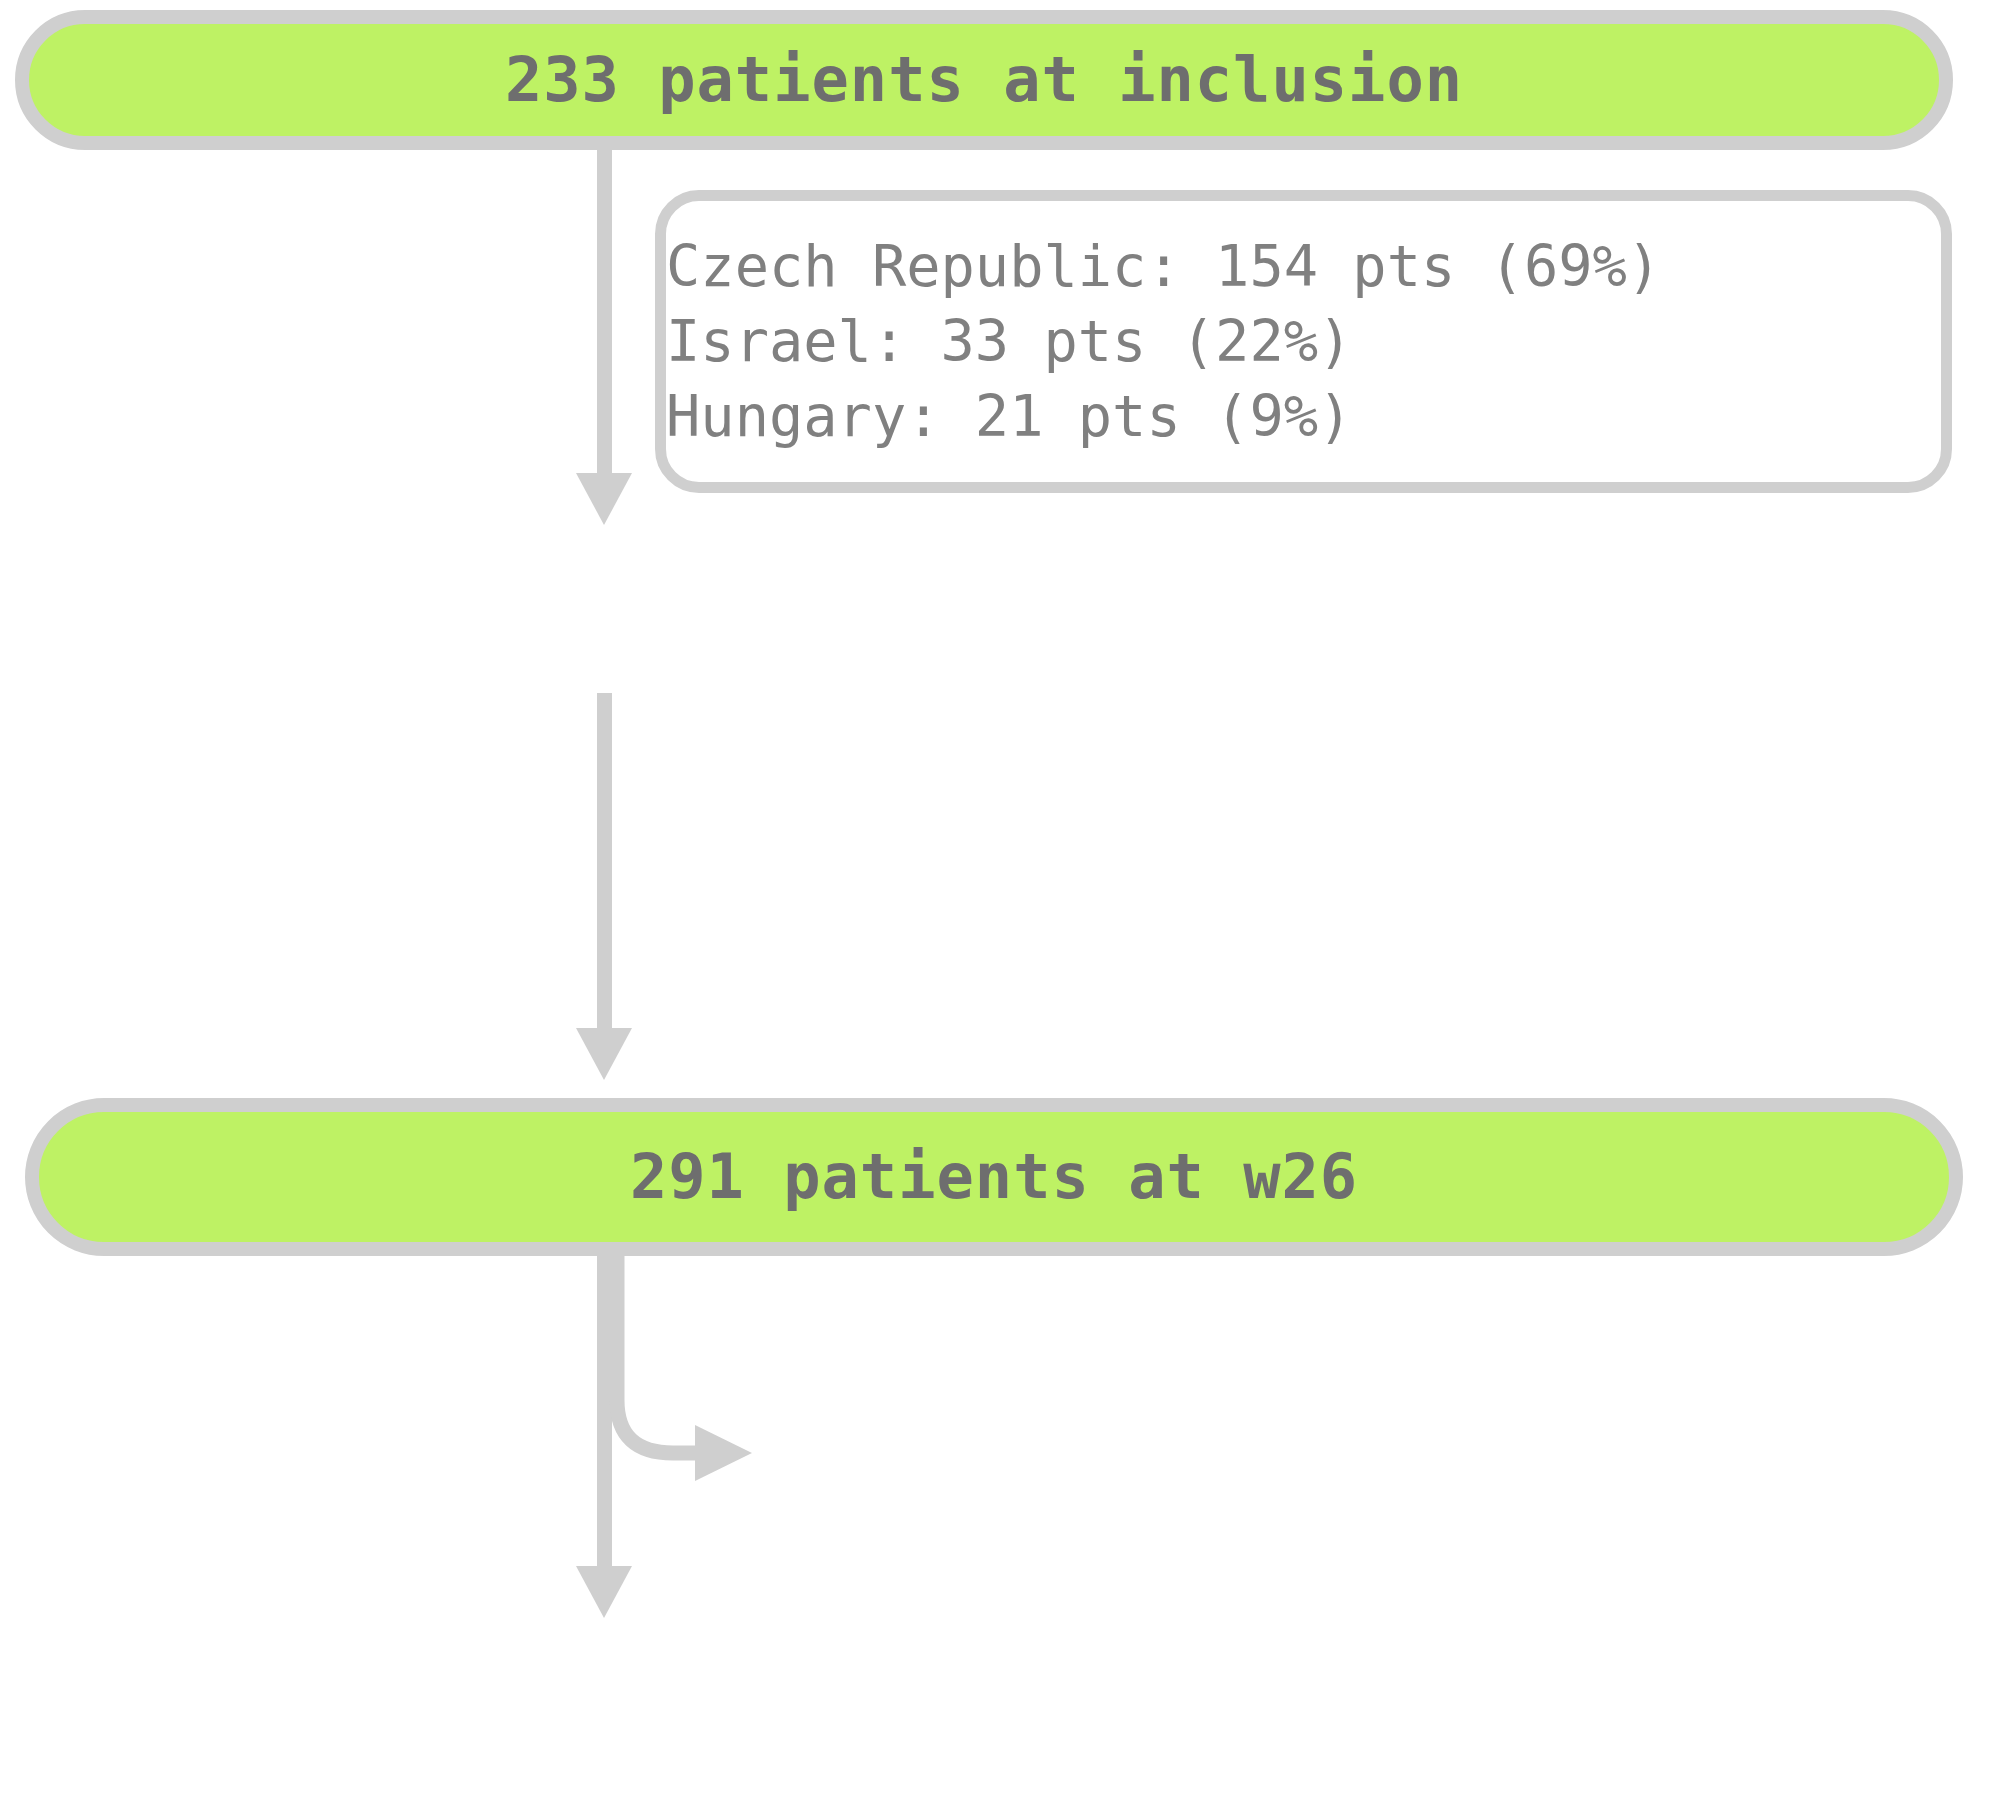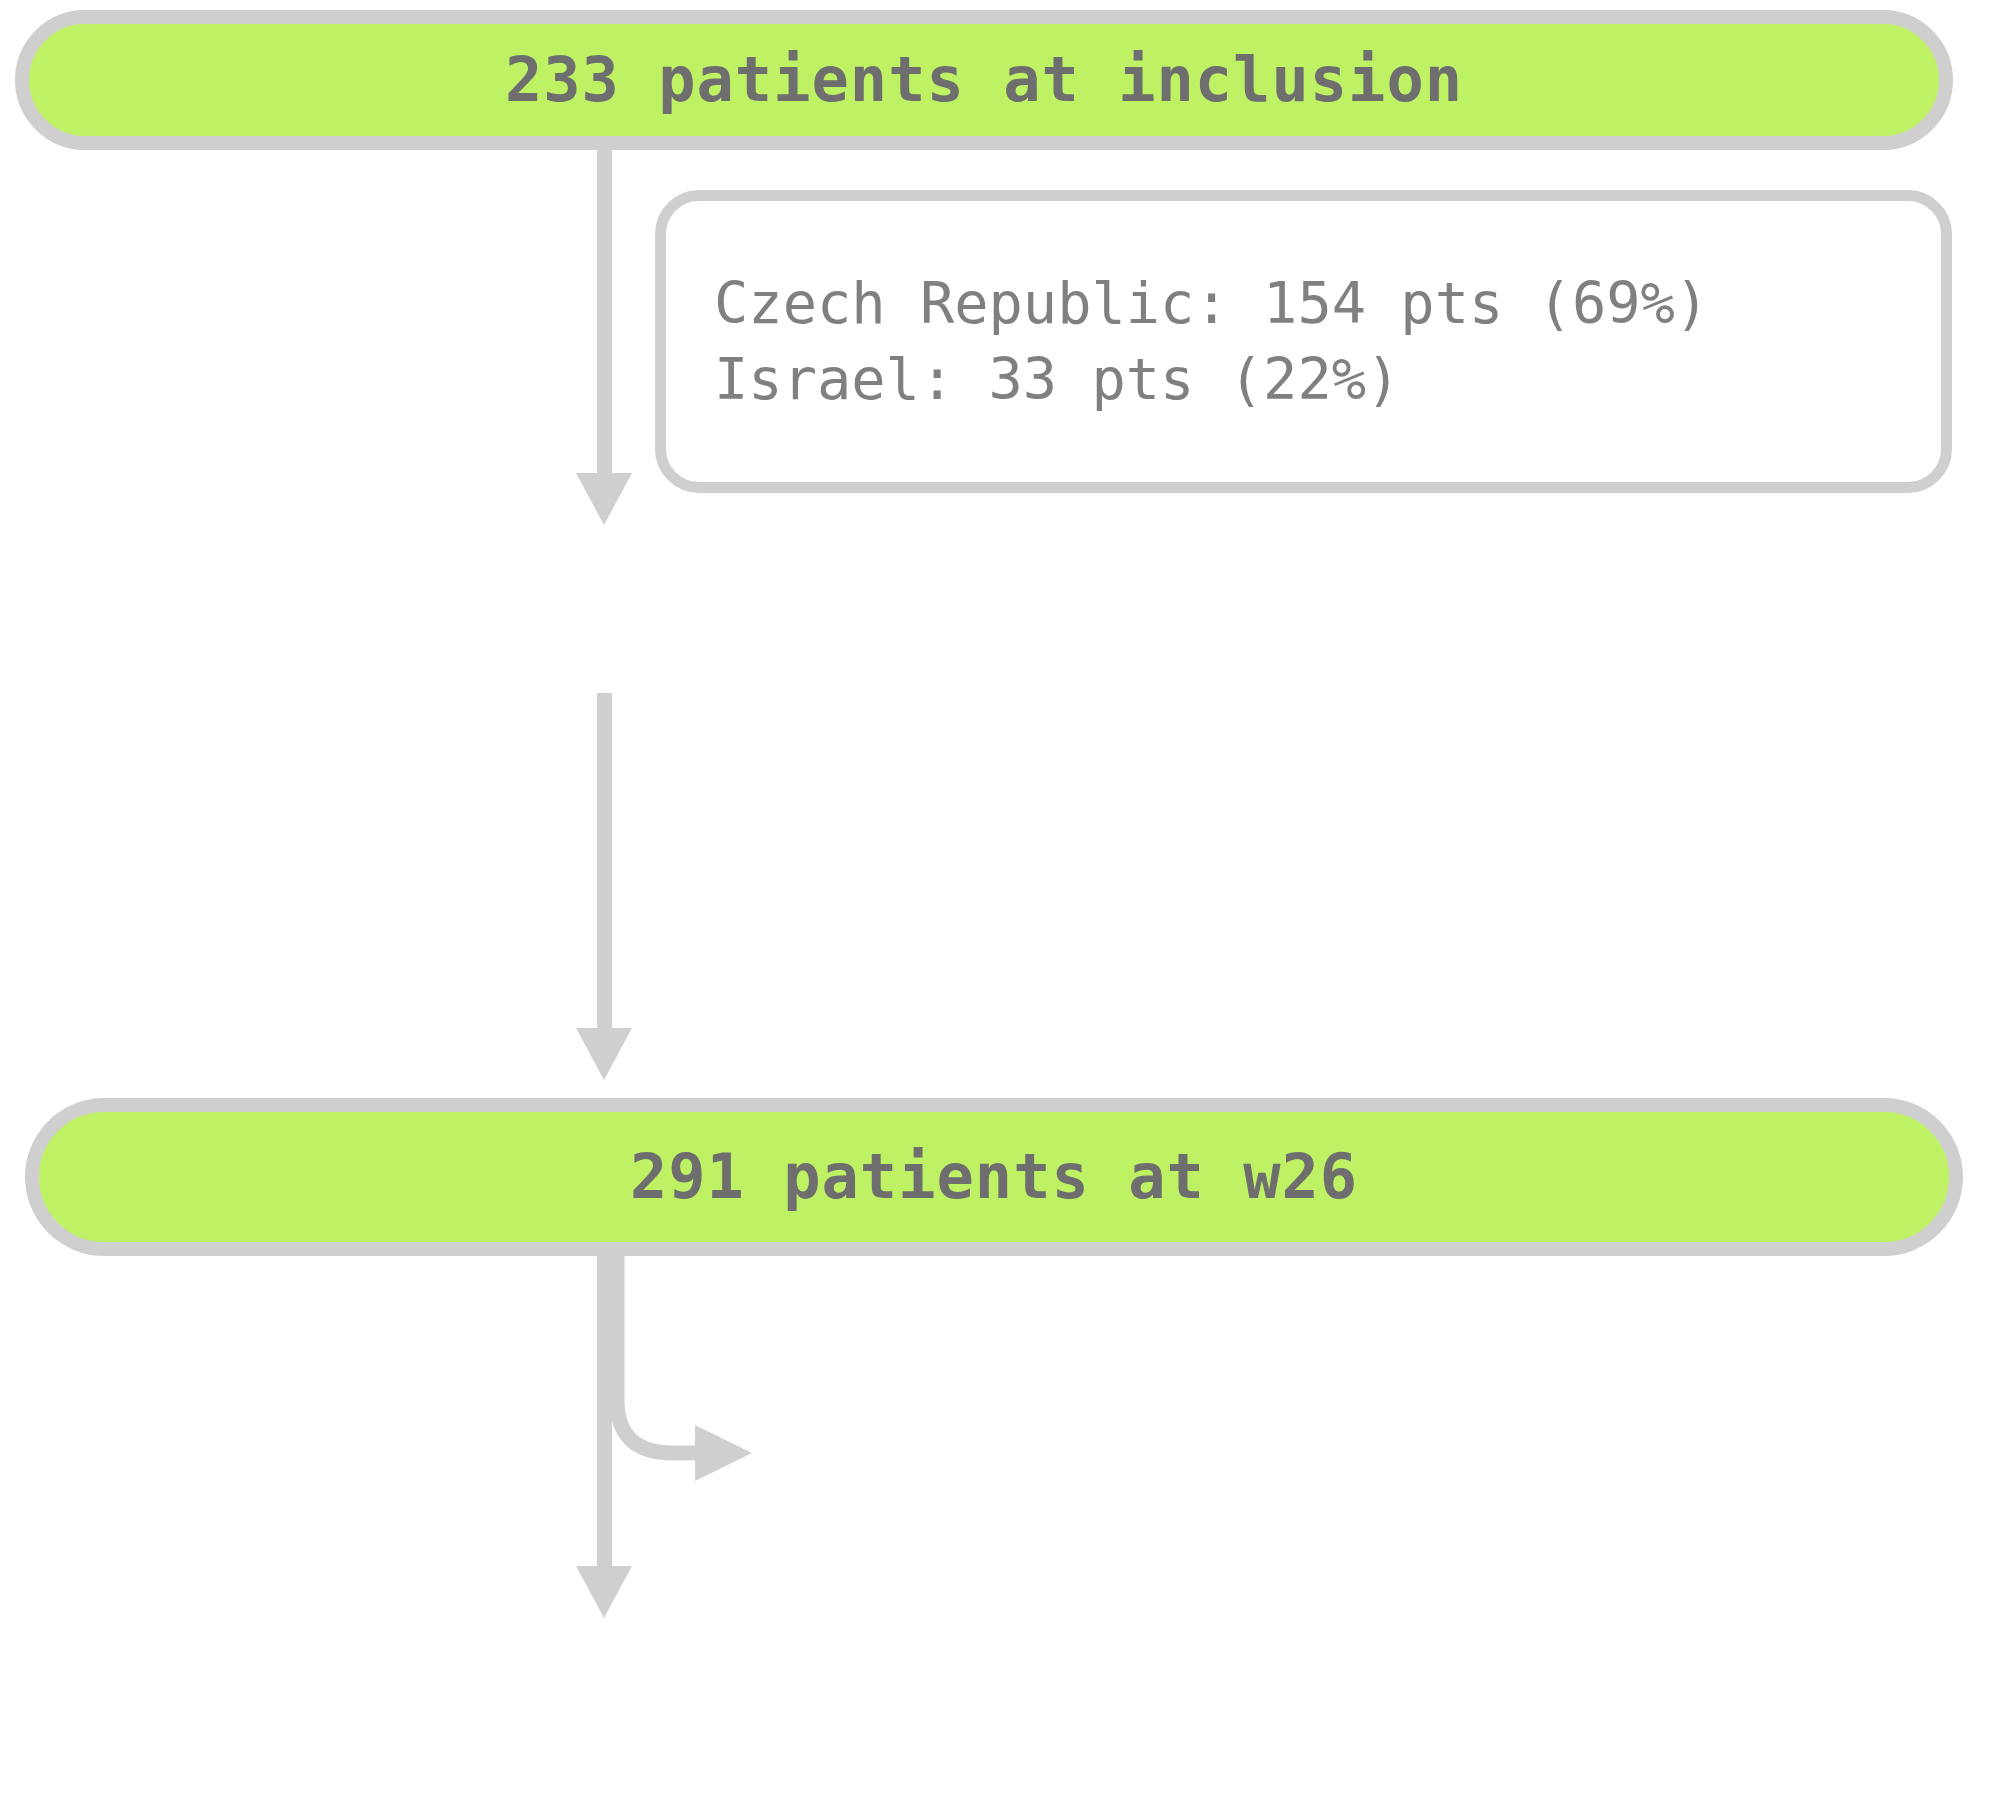--- a/index.html
+++ b/index.html
@@ -81,23 +81,24 @@
 
 <div id="canvas">
 
   <div class="stage-box" style="left:15px; top:10px; width:1938px; height:140px; border-radius:70px;">
     <span class="stage-label">233 patients at inclusion</span>
   </div>
 
   <div class="vline" style="left:597px; top:145px; width:15px; height:335px;"></div>
   <div class="arrow-down" style="left:576px; top:473px;"></div>
 
-  <div class="note-box" style="left:655px; top:190px; width:1297px; height:303px; padding-left:48px; padding-right:30px;">
+  <div class="note-box" style="left:655px; top:190px; width:1297px; height:303px; padding-right:30px;">
     <div class="note-line note-left">Czech Republic: 154 pts (69%)</div>
     <div class="note-line note-left">Israel: 33 pts (22%)</div>
+    <div class="note-line note-left">Hungary: 21 pts (9%)</div>
   </div>
 
 
   <div class="vline" style="left:597px; top:693px; width:15px; height:342px;"></div>
   <div class="arrow-down" style="left:576px; top:1028px;"></div>
 
   <div class="stage-box" style="left:25px; top:1098px; width:1938px; height:158px; border-radius:79px;">
     <span class="stage-label">291 patients at w26</span>
   </div>
 

